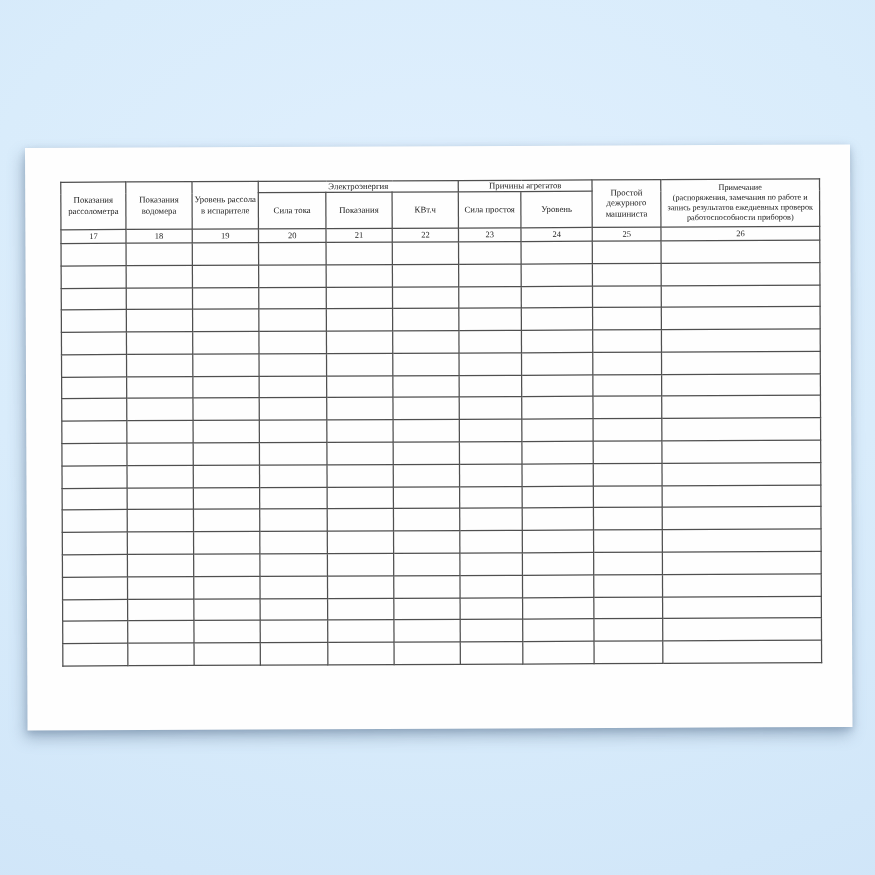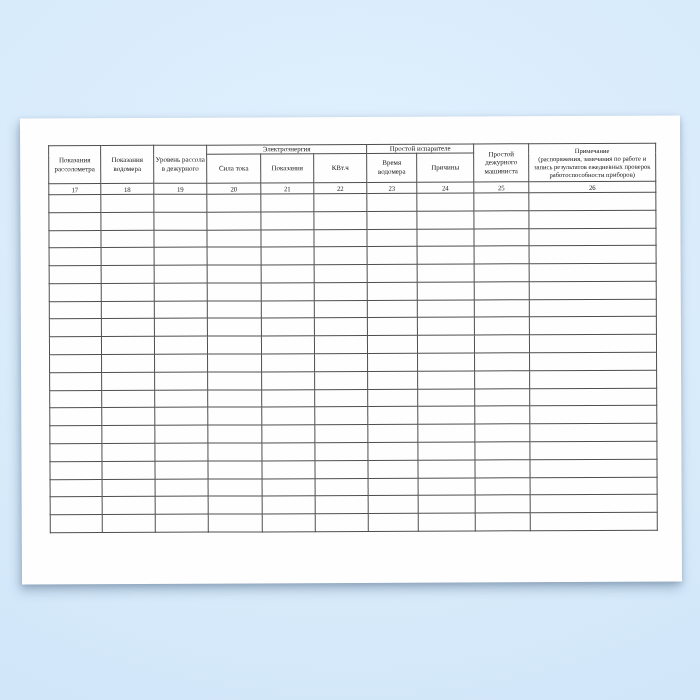--- a/index.html
+++ b/index.html
@@ -75,37 +75,37 @@
           <col style="width:55px">
         <col style="width:127px">
       </colgroup>
       <thead>
         <tr class="group-row">
           <th rowspan="2">Показания
 рассолометра</th>
           <th rowspan="2">Показания
 водомера</th>
           <th rowspan="2">Уровень рассола
-в дежурного</th>
+в испарителе</th>
           <th colspan="3" class="group-cell">Электроэнергия</th>
-          <th colspan="2" class="group-cell">Простой испарителе</th>
+          <th colspan="2" class="group-cell">Причины агрегатов</th>
           <th rowspan="2">Простой
 дежурного
 машиниста</th>
           <th rowspan="2" class="note-cell">Примечание
 (распоряжения, замечания по работе и
 запись результатов ежедневных проверок
 работоспособности приборов)</th>
         </tr>
         <tr class="sub-row">
           <th>Сила тока</th>
           <th>Показания</th>
           <th>КВт.ч</th>
-          <th>Время водомера</th>
-          <th>Причины</th>
+          <th>Сила простоя</th>
+          <th>Уровень</th>
         </tr>
         <tr class="num-row">
           <td>17</td>
           <td>18</td>
           <td>19</td>
           <td>20</td>
           <td>21</td>
           <td>22</td>
           <td>23</td>
           <td>24</td>

